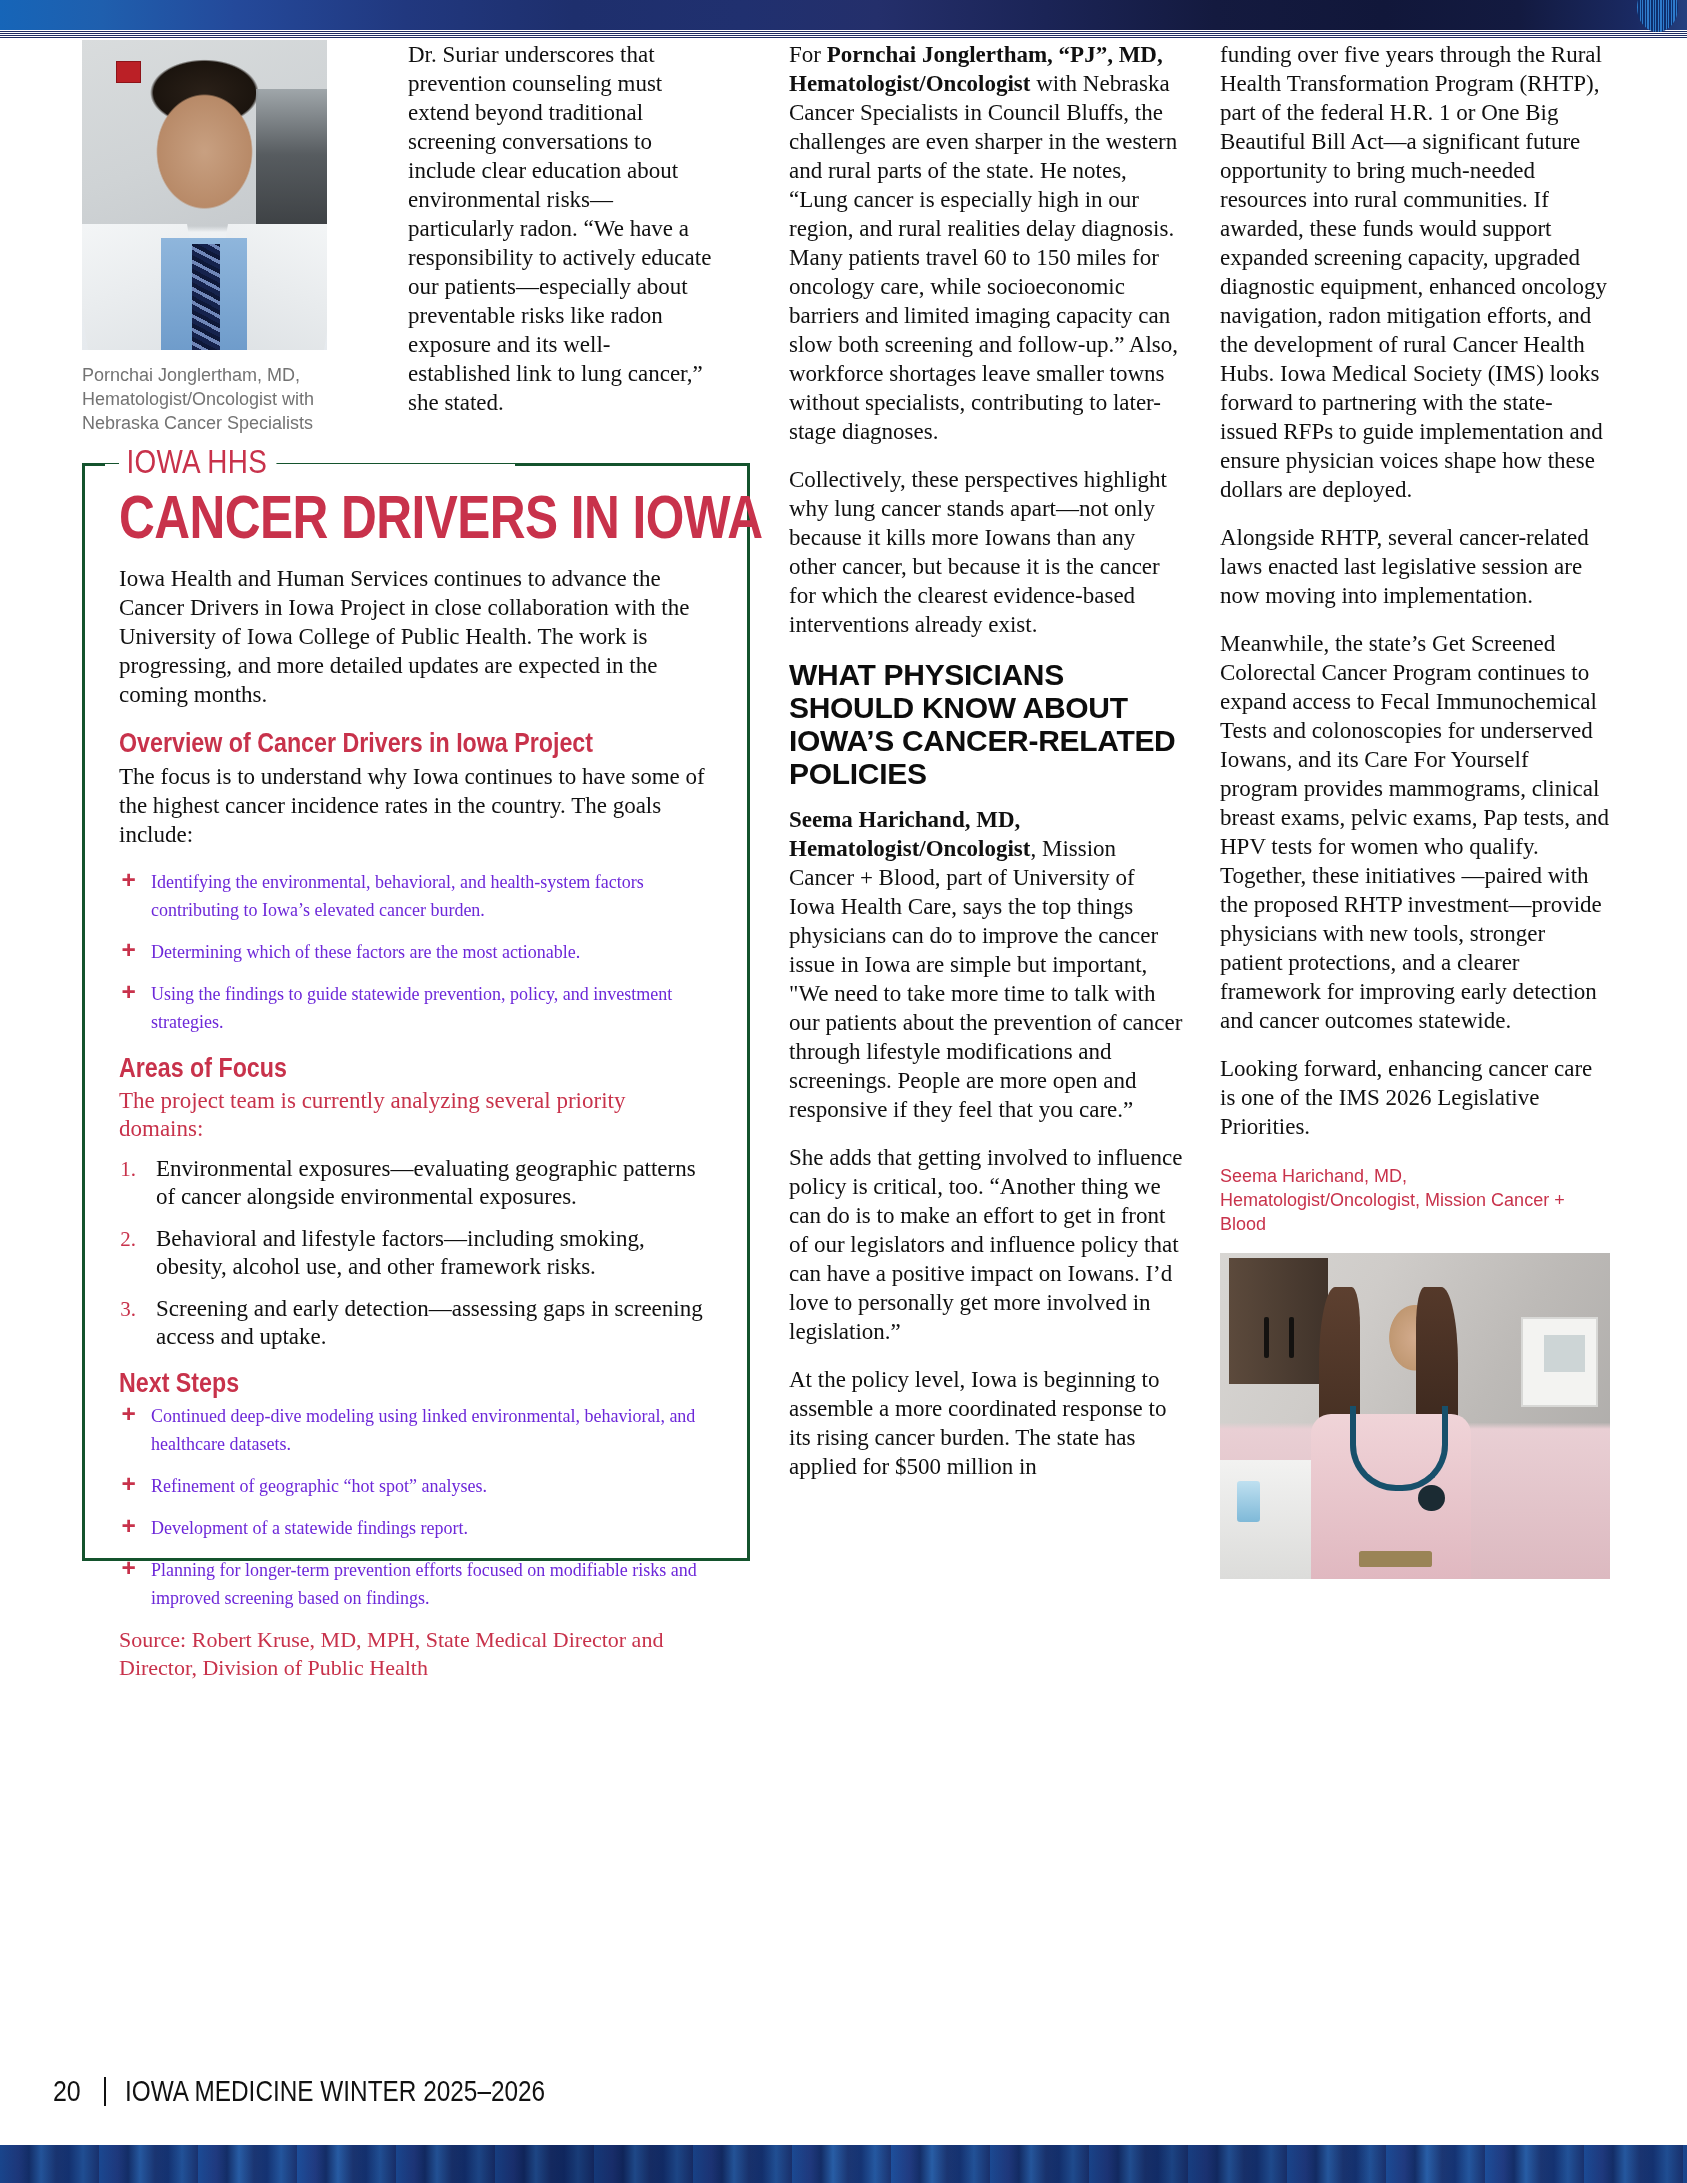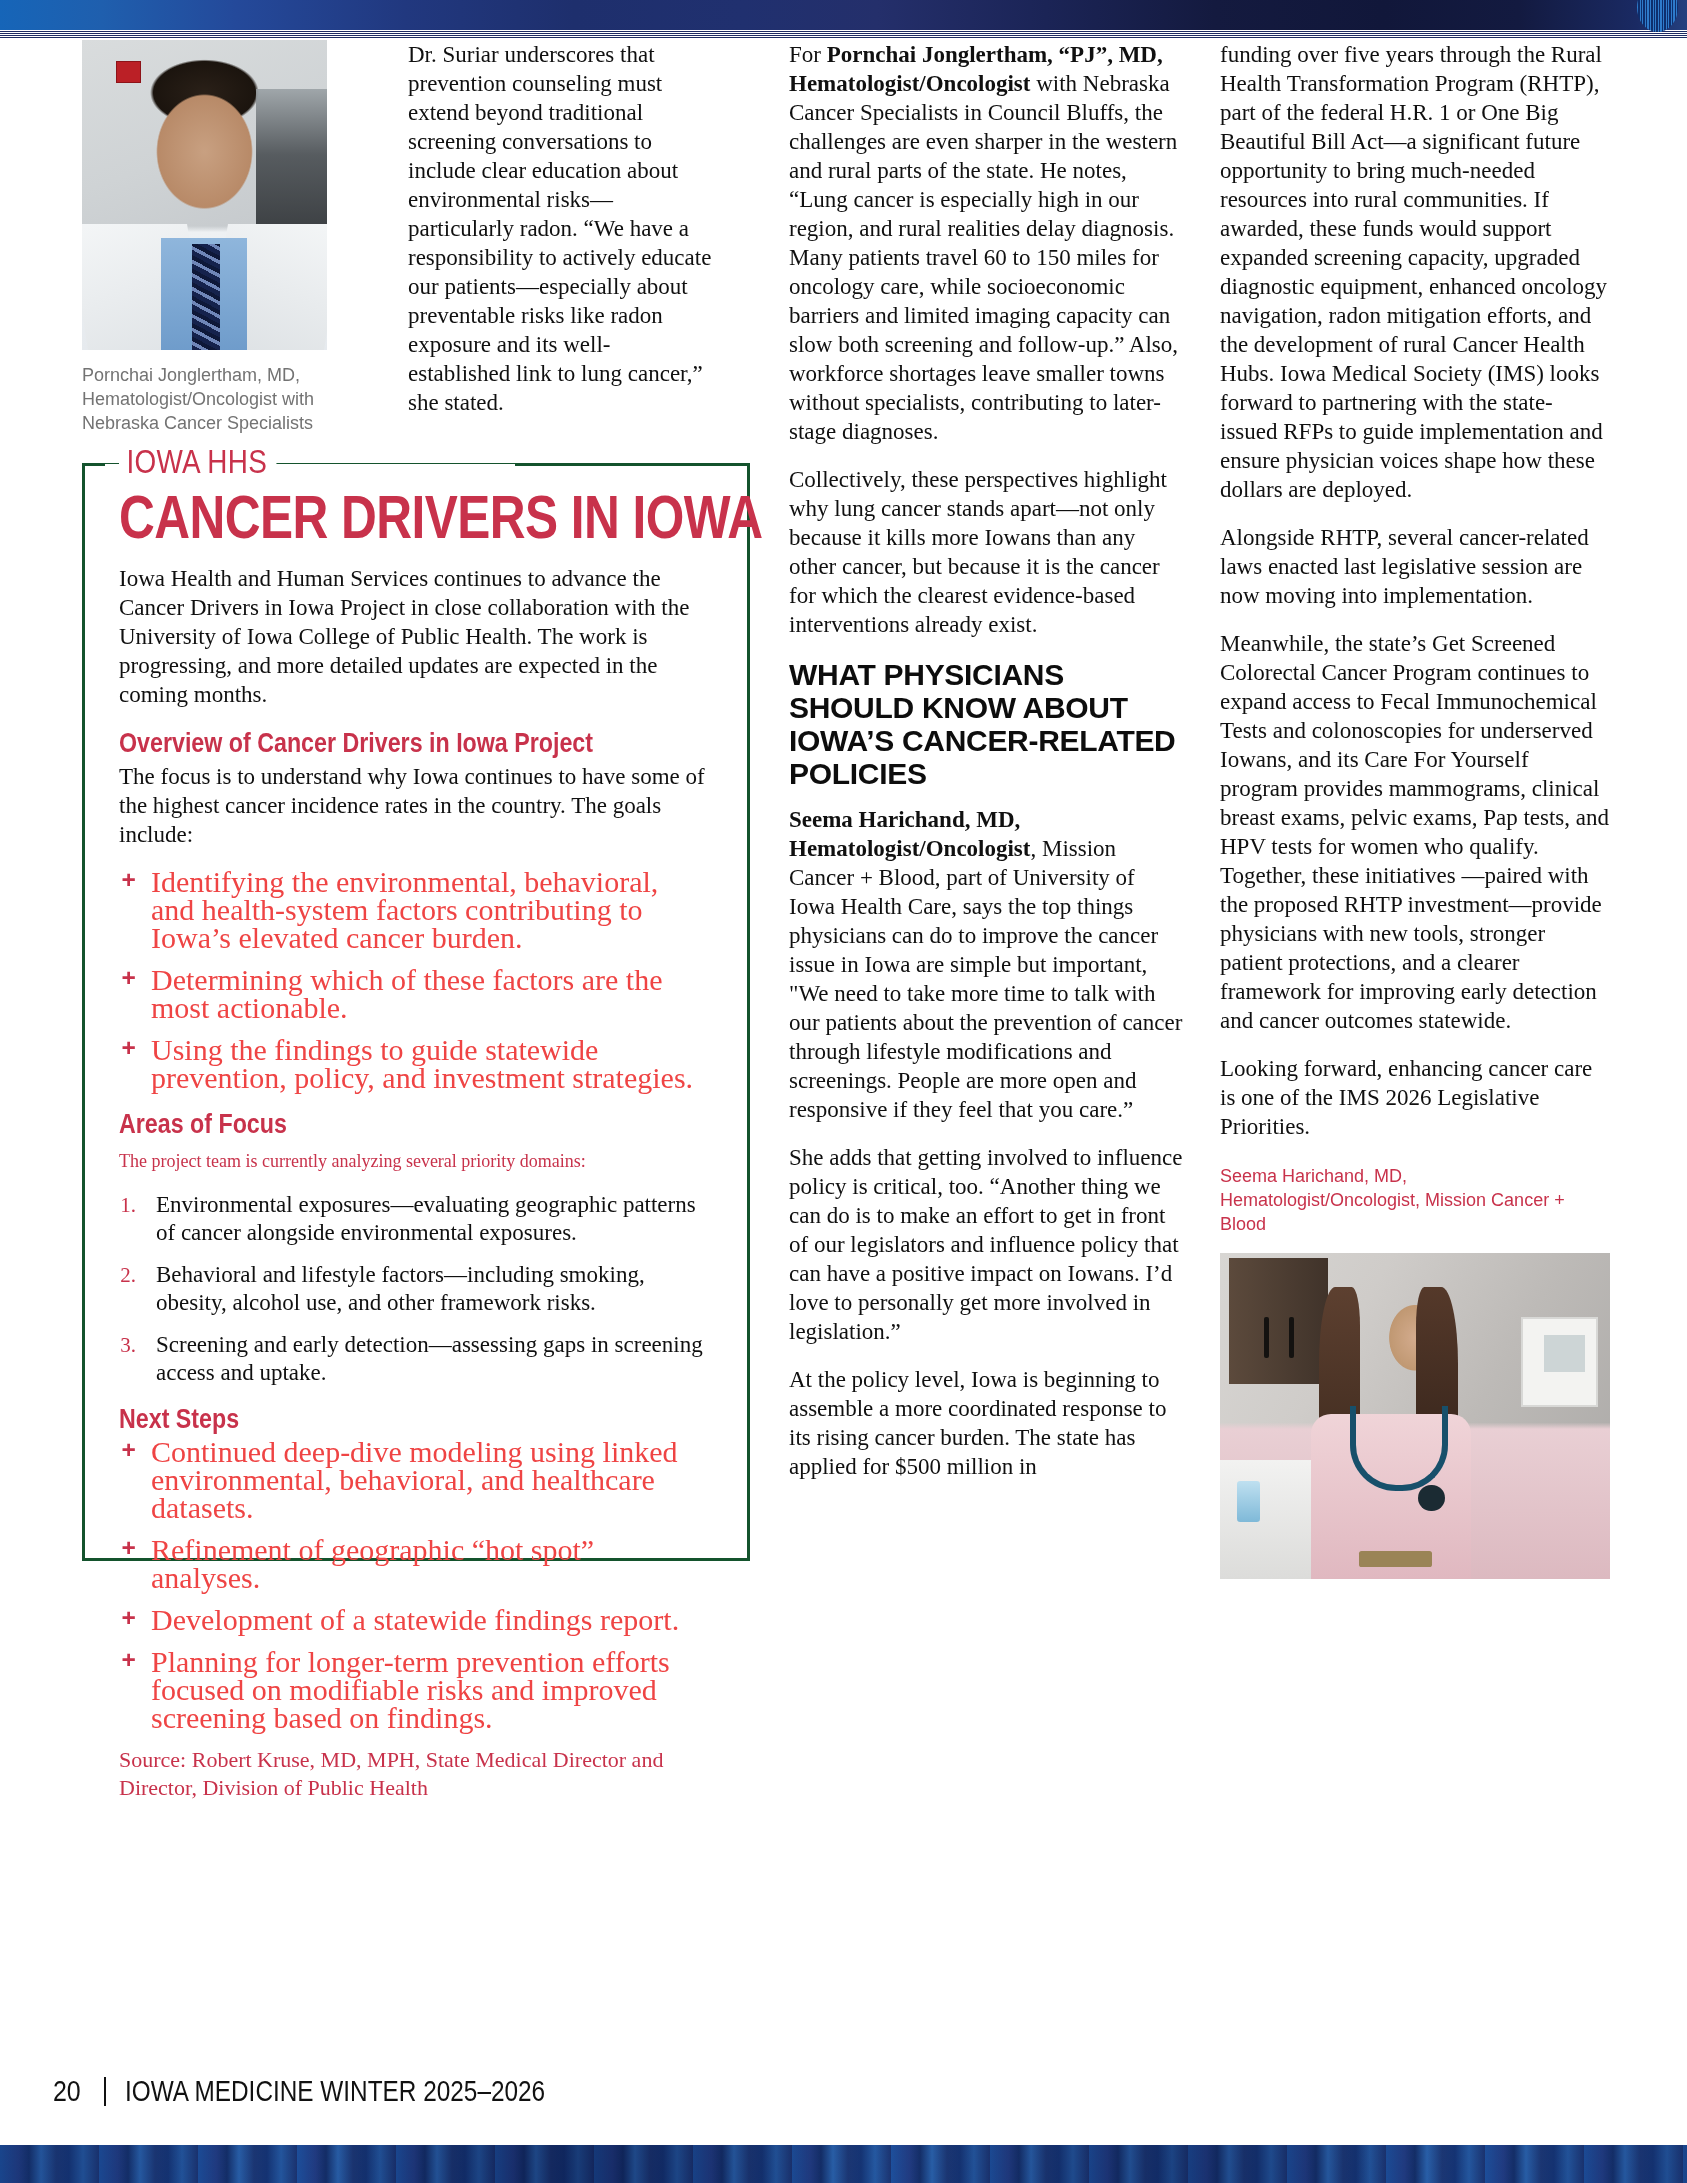--- a/index.html
+++ b/index.html
@@ -132,26 +132,26 @@
     position:absolute;left:34px;top:98px;width:589px;
   }
   .sub-h{
     font-family:"Liberation Sans Narrow","Liberation Sans", sans-serif;
     font-weight:700;font-size:28px;line-height:30px;color:#c8324b;
     transform:scaleX(.83);transform-origin:left center;
     margin:17px 0 4px 0;white-space:nowrap;
   }
   .red-serif{
     font-family:"Liberation Serif", serif;
-    font-size:18px;line-height:36px;color:#c8324b;margin:0 0 12px 0;
+    font-size:23px;line-height:28px;color:#c8324b;margin:0 0 12px 0;
   }
   ul.plus,ol.nums{margin:4px 0 0 0;padding:0;list-style:none;}
   ul.plus li{
     position:relative;padding-left:32px;margin:0 0 14px 0;
-    font-size:30px;line-height:28px;color:#ef4444;
+    font-size:18px;line-height:28px;color:#6d28d9;
   }
   ul.plus li::before{
     content:"+";position:absolute;left:2.6px;top:-2px;
     color:#c8324b;font-family:"Liberation Sans", sans-serif;
     font-weight:700;font-size:24.5px;
   }
   ol.nums li{
     position:relative;padding-left:37px;margin:0 0 14px 0;
     font-size:23px;line-height:28px;color:#101010;
   }

